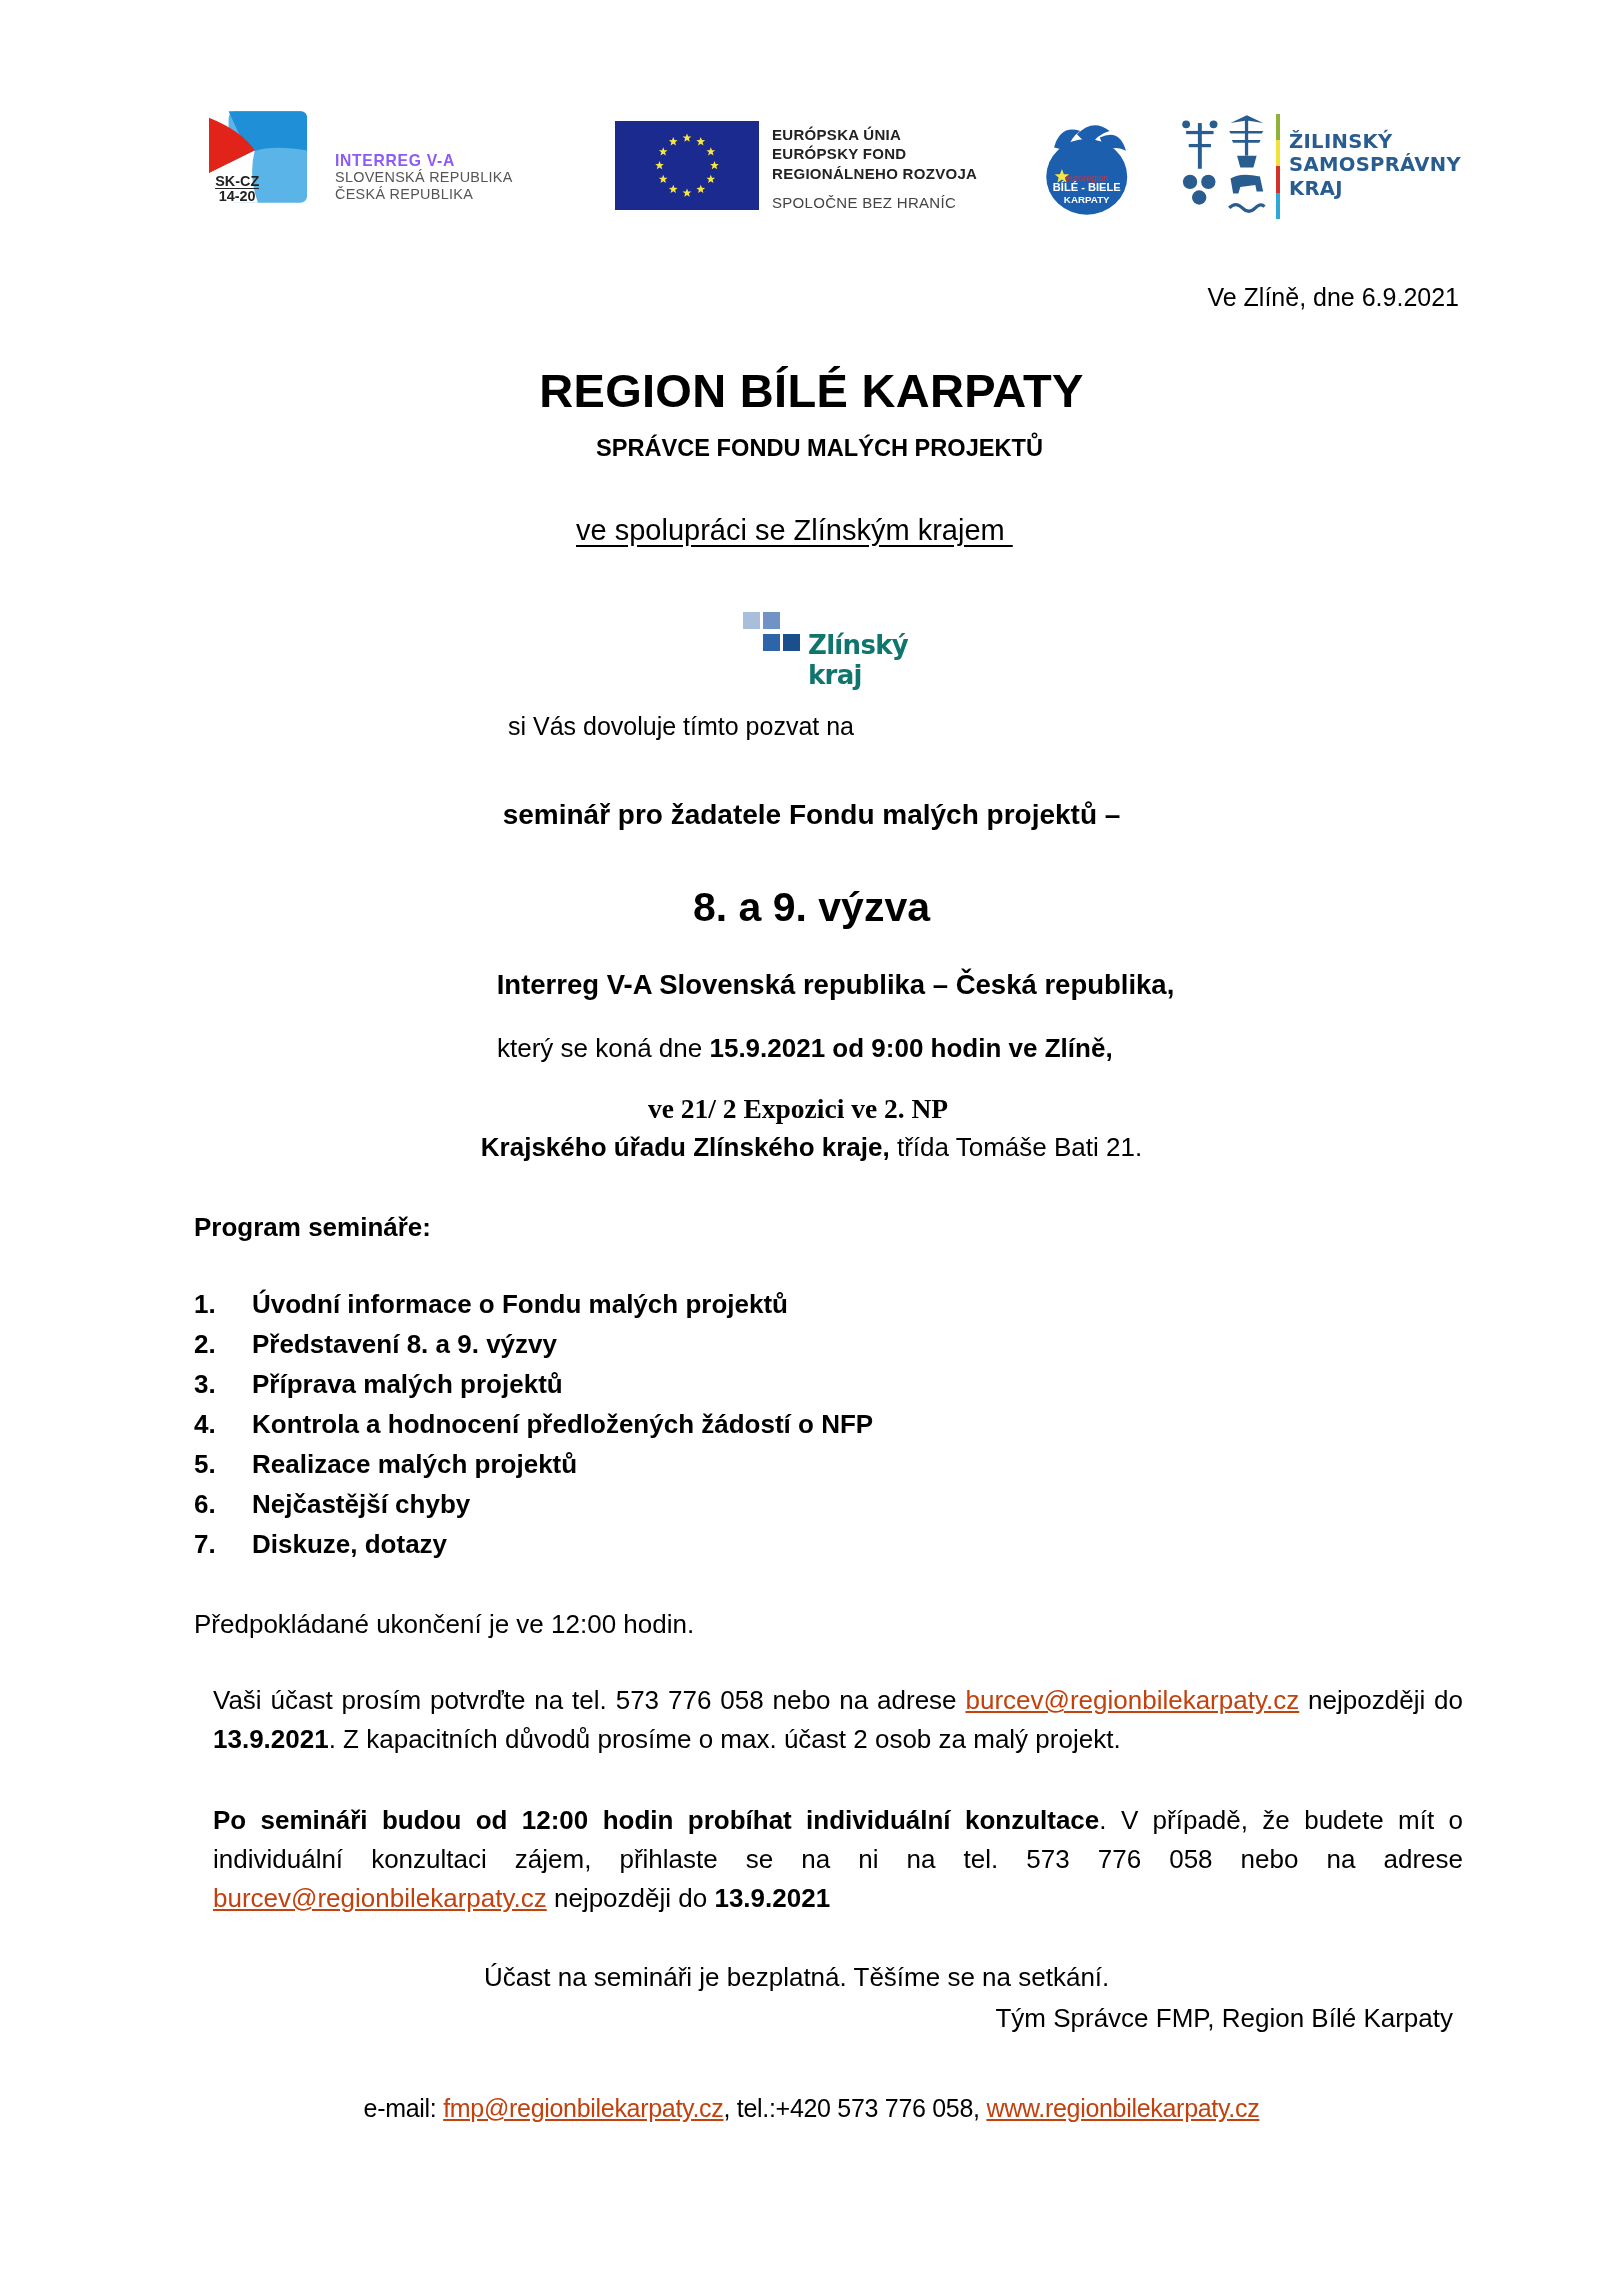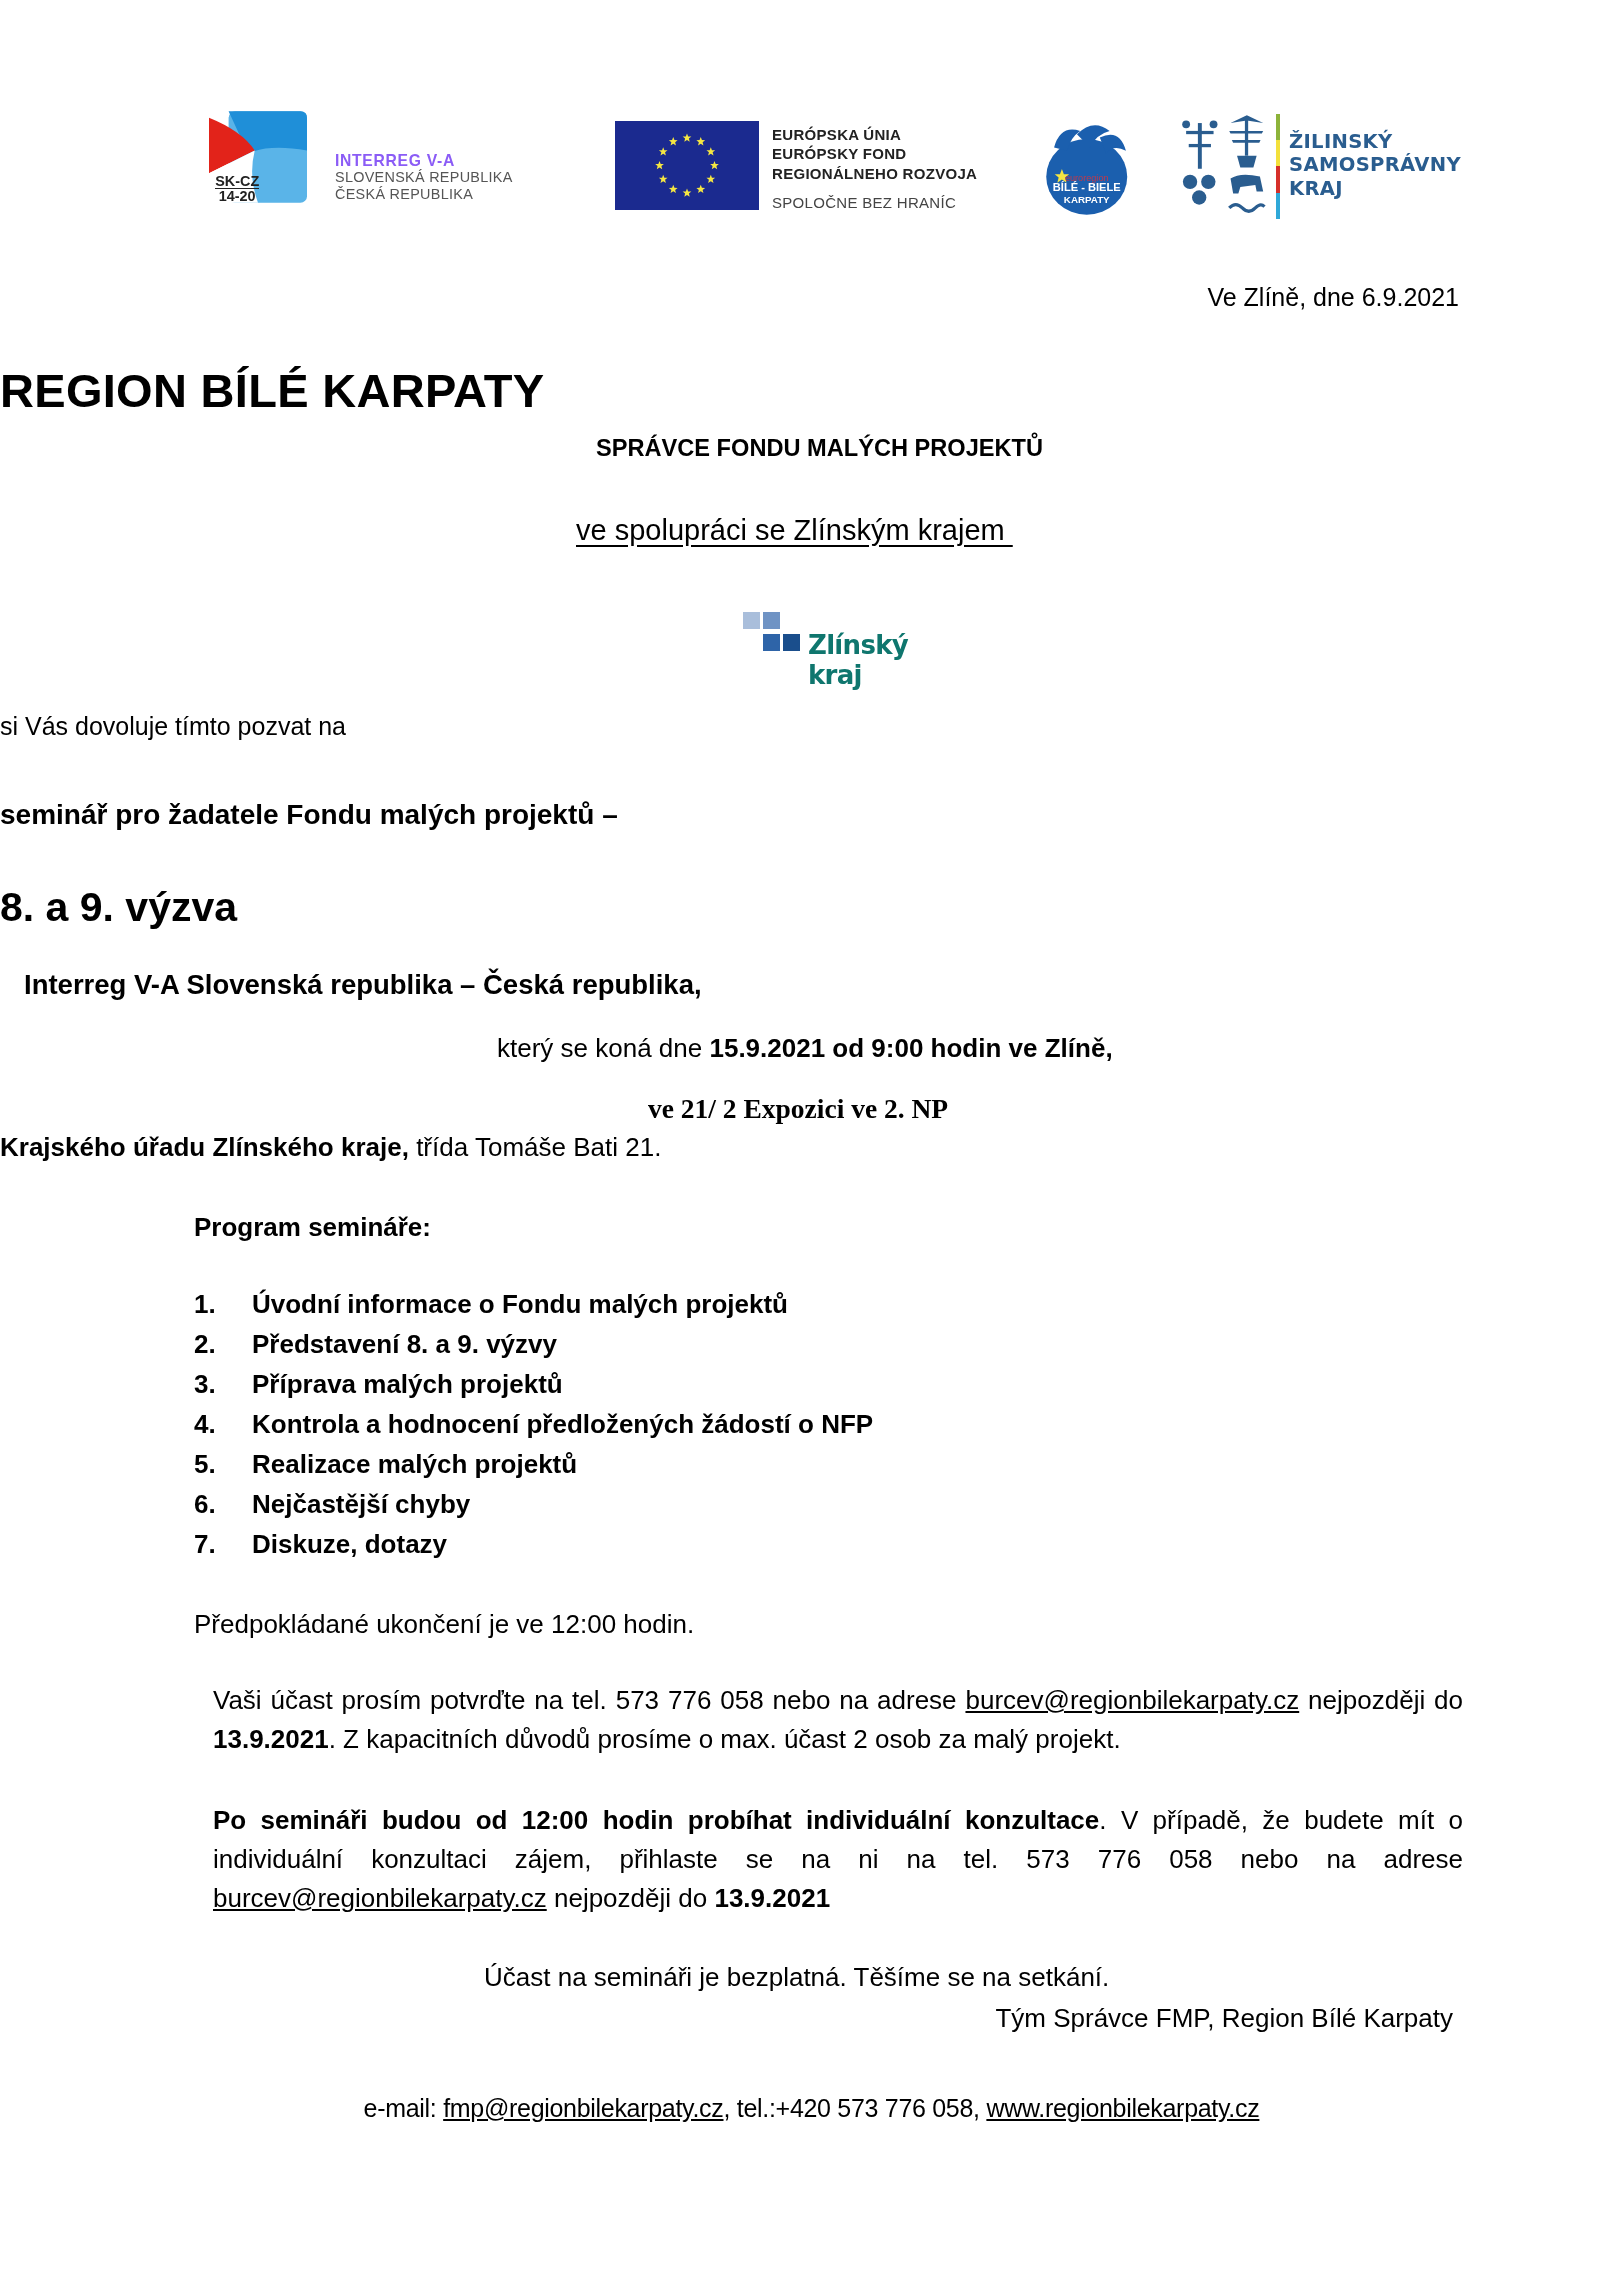--- a/index.html
+++ b/index.html
@@ -1,22 +1,22 @@
 <!DOCTYPE html>
 <html style="font-size:10.5px"><head>
 <meta charset="utf-8">
 <style>
   html, body { margin: 0; padding: 0; background: #ffffff; }
   body { width: 1623px; height: 2295px; position: relative; overflow: hidden;
          font-family: "Liberation Sans", "DejaVu Sans", sans-serif; color: #000; }
   .abs { position: absolute; }
   .serif { font-family: "Liberation Serif", "DejaVu Serif", serif; }
   .b { font-weight: bold; }
-  .center { }
-  a.link { color: #000000; text-decoration: underline; }
+  .center { text-align: center; }
+  a.link { color: #c2410c; text-decoration: underline; }
 
   
   .logo-interreg { left: 209px; top: 111px; width: 353px; height: 98px; }
   .interreg-mark { position: absolute; left: 0; top: 0; width: 98px; height: 92px; }
   .interreg-text { position: absolute; left: 126px; top: 41px; line-height: 17px; font-size: 14.4px; }
   .interreg-text .t1 { font-weight: bold; color: #8b5cf6; font-size: 15.7px; letter-spacing: 0.7px; }
   .interreg-text .t2, .interreg-text .t3 { color: #555; letter-spacing: 0.3px; }
   .interreg-sk { position: absolute; left: 5.2px; top: 63px; font-size: 14.4px; font-weight: bold; color: #222; line-height: 14.4px; text-align: center; width: 46px; }
   .interreg-sk .u { border-bottom: 1.3px solid #222; display: inline-block; }
 

